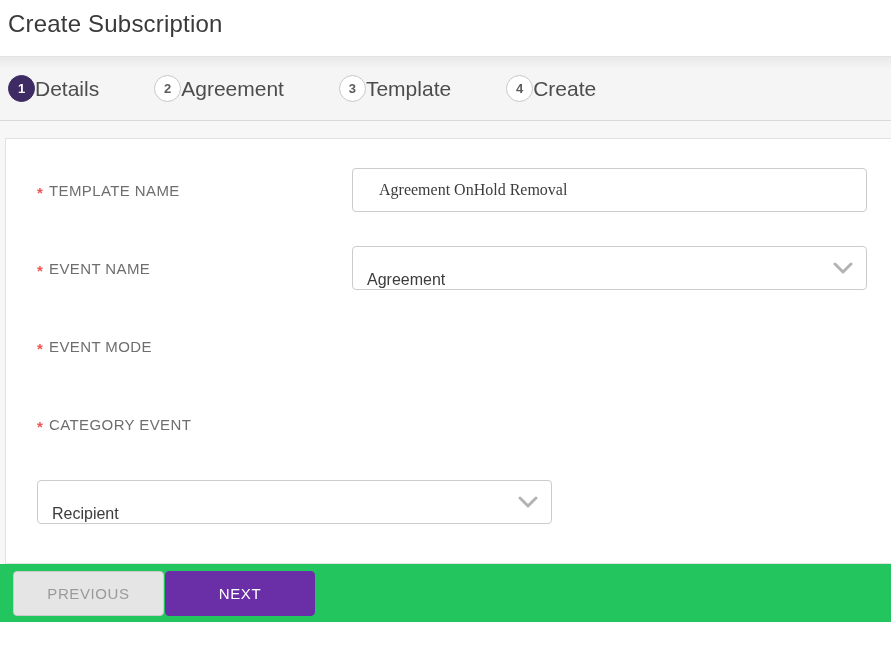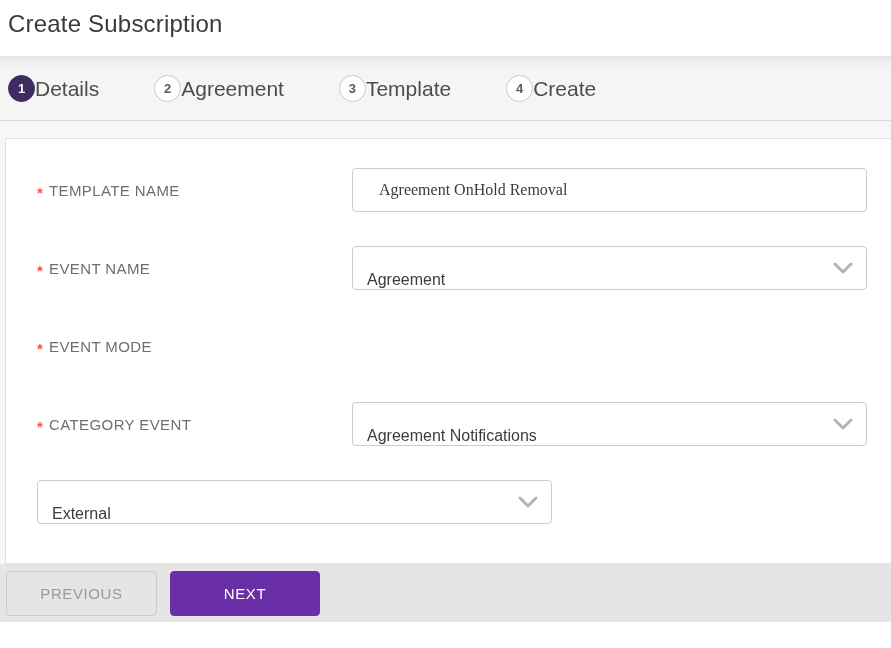--- a/index.html
+++ b/index.html
@@ -149,44 +149,44 @@
     width: 22px;
     height: 14px;
     display: flex;
     align-items: center;
     justify-content: center;
   }
 
   
   .footer {
     height: 58px;
-    background: #e5e5e5;
-    display: flex;
-    align-items: center;
-    padding-left: 6px;
+    background: #22c55e;
+    display: flex;
+    align-items: center;
+    padding-left: 13px;
     flex: 0 0 auto;
     margin-top: auto;
   }
   .btn {
     height: 45px;
     border-radius: 4px;
     font-family: "Liberation Sans", "DejaVu Sans", sans-serif;
     font-size: 15px;
     letter-spacing: 0.6px;
     cursor: pointer;
   }
   .btn-previous {
     width: 151px;
     background: #e5e5e5;
     border: 1px solid #cbcbcb;
     color: #9a9a9a;
   }
   .btn-next {
     width: 150px;
-    margin-left: 13px;
+    margin-left: 1px;
     background: var(--accent-purple, #6a2fa6);
     border: 1px solid var(--accent-purple, #6a2fa6);
     color: #ffffff;
   }
 </style>
 </head>
 <body>
 
 <div class="app">
 
@@ -251,41 +251,33 @@
     </div>
 
   </div>
 
   <div class="field-row">
     <div class="label-cell">
       <span class="req">*</span>
       <span class="field-label">CATEGORY EVENT</span>
     </div>
 
+  </div>
+
+  <div class="field-row">
+
     <div class="dropdown">
-      <span class="dropdown-value">Agreement Notifications</span>
+      <span class="dropdown-value">Recipient</span>
       <span class="chevron">
         <svg width="20" height="12" viewBox="0 0 20 12">
           <polyline points="2,2 10,10 18,2" fill="none" stroke="#b3b3b3" stroke-width="3" stroke-linecap="round" stroke-linejoin="round"></polyline>
         </svg>
       </span>
     </div>
   </div>
-
-  <div class="field-row">
-
-    <div class="dropdown">
-      <span class="dropdown-value">External</span>
-      <span class="chevron">
-        <svg width="20" height="12" viewBox="0 0 20 12">
-          <polyline points="2,2 10,10 18,2" fill="none" stroke="#b3b3b3" stroke-width="3" stroke-linecap="round" stroke-linejoin="round"></polyline>
-        </svg>
-      </span>
-    </div>
-  </div>
 </div>
     </div>
 
     <div class="footer">
       <button class="btn btn-previous" disabled="">PREVIOUS</button>
       <button class="btn btn-next">NEXT</button>
     </div>
   </div>
 
 </div>

